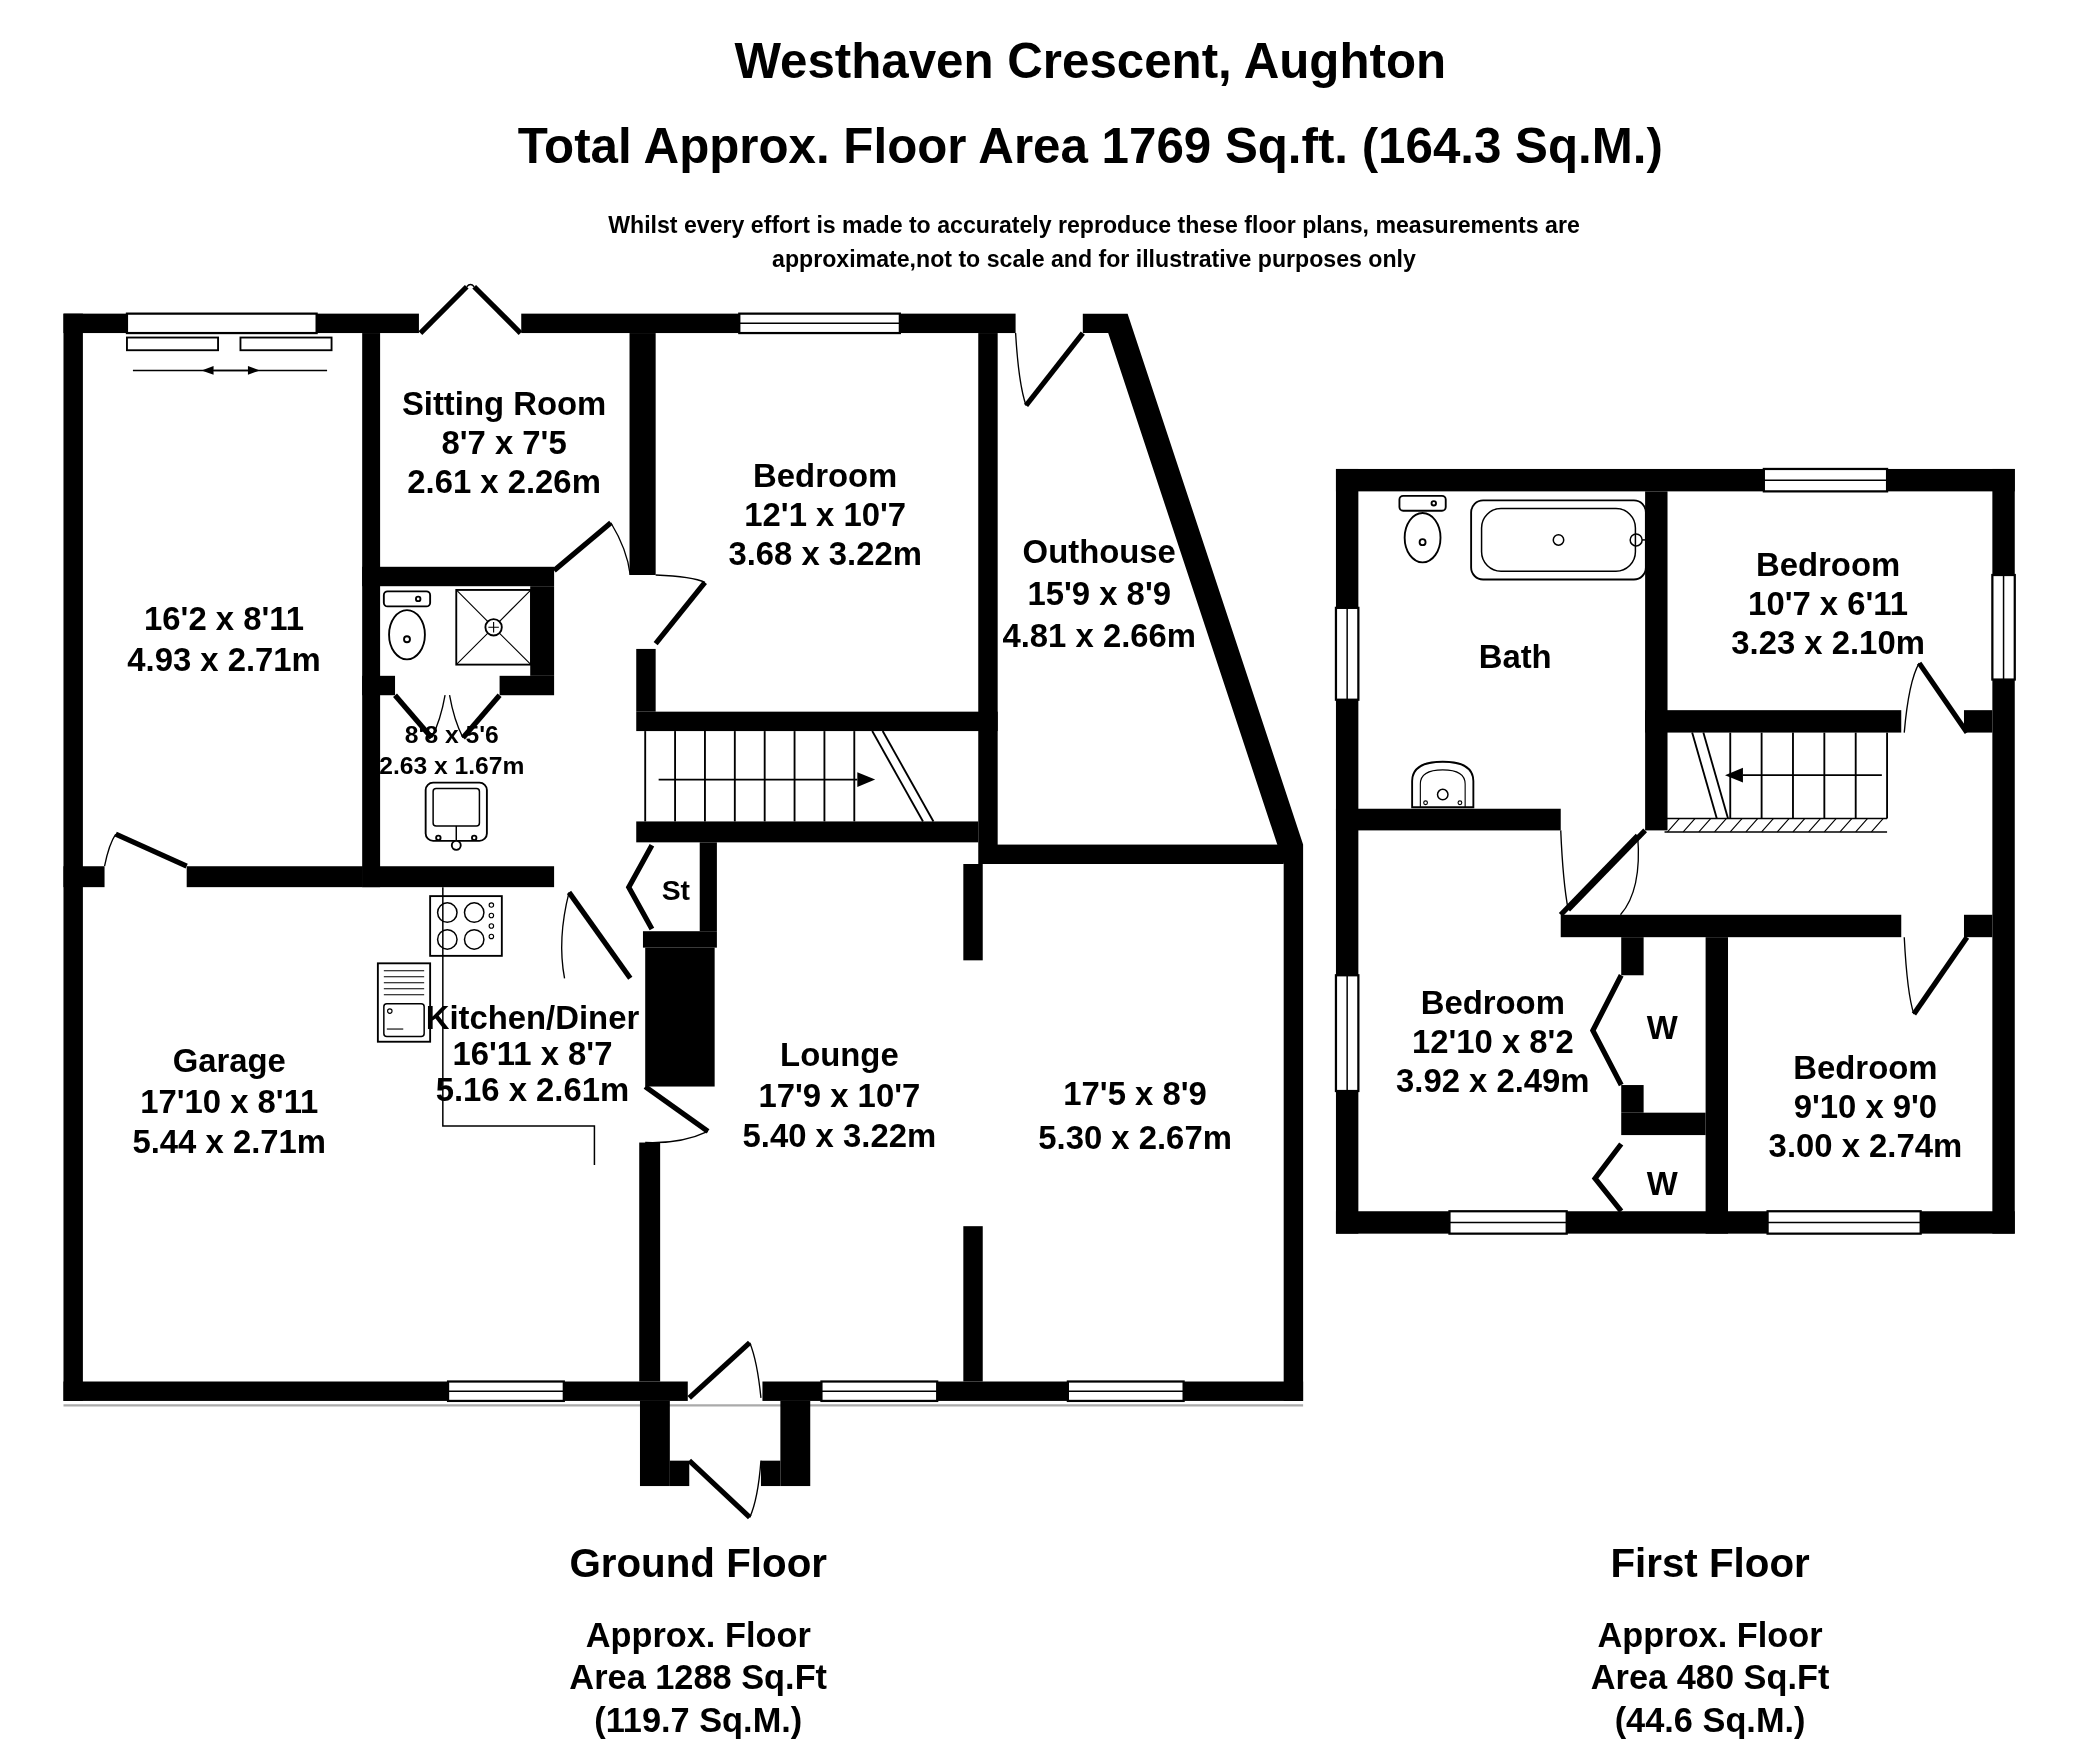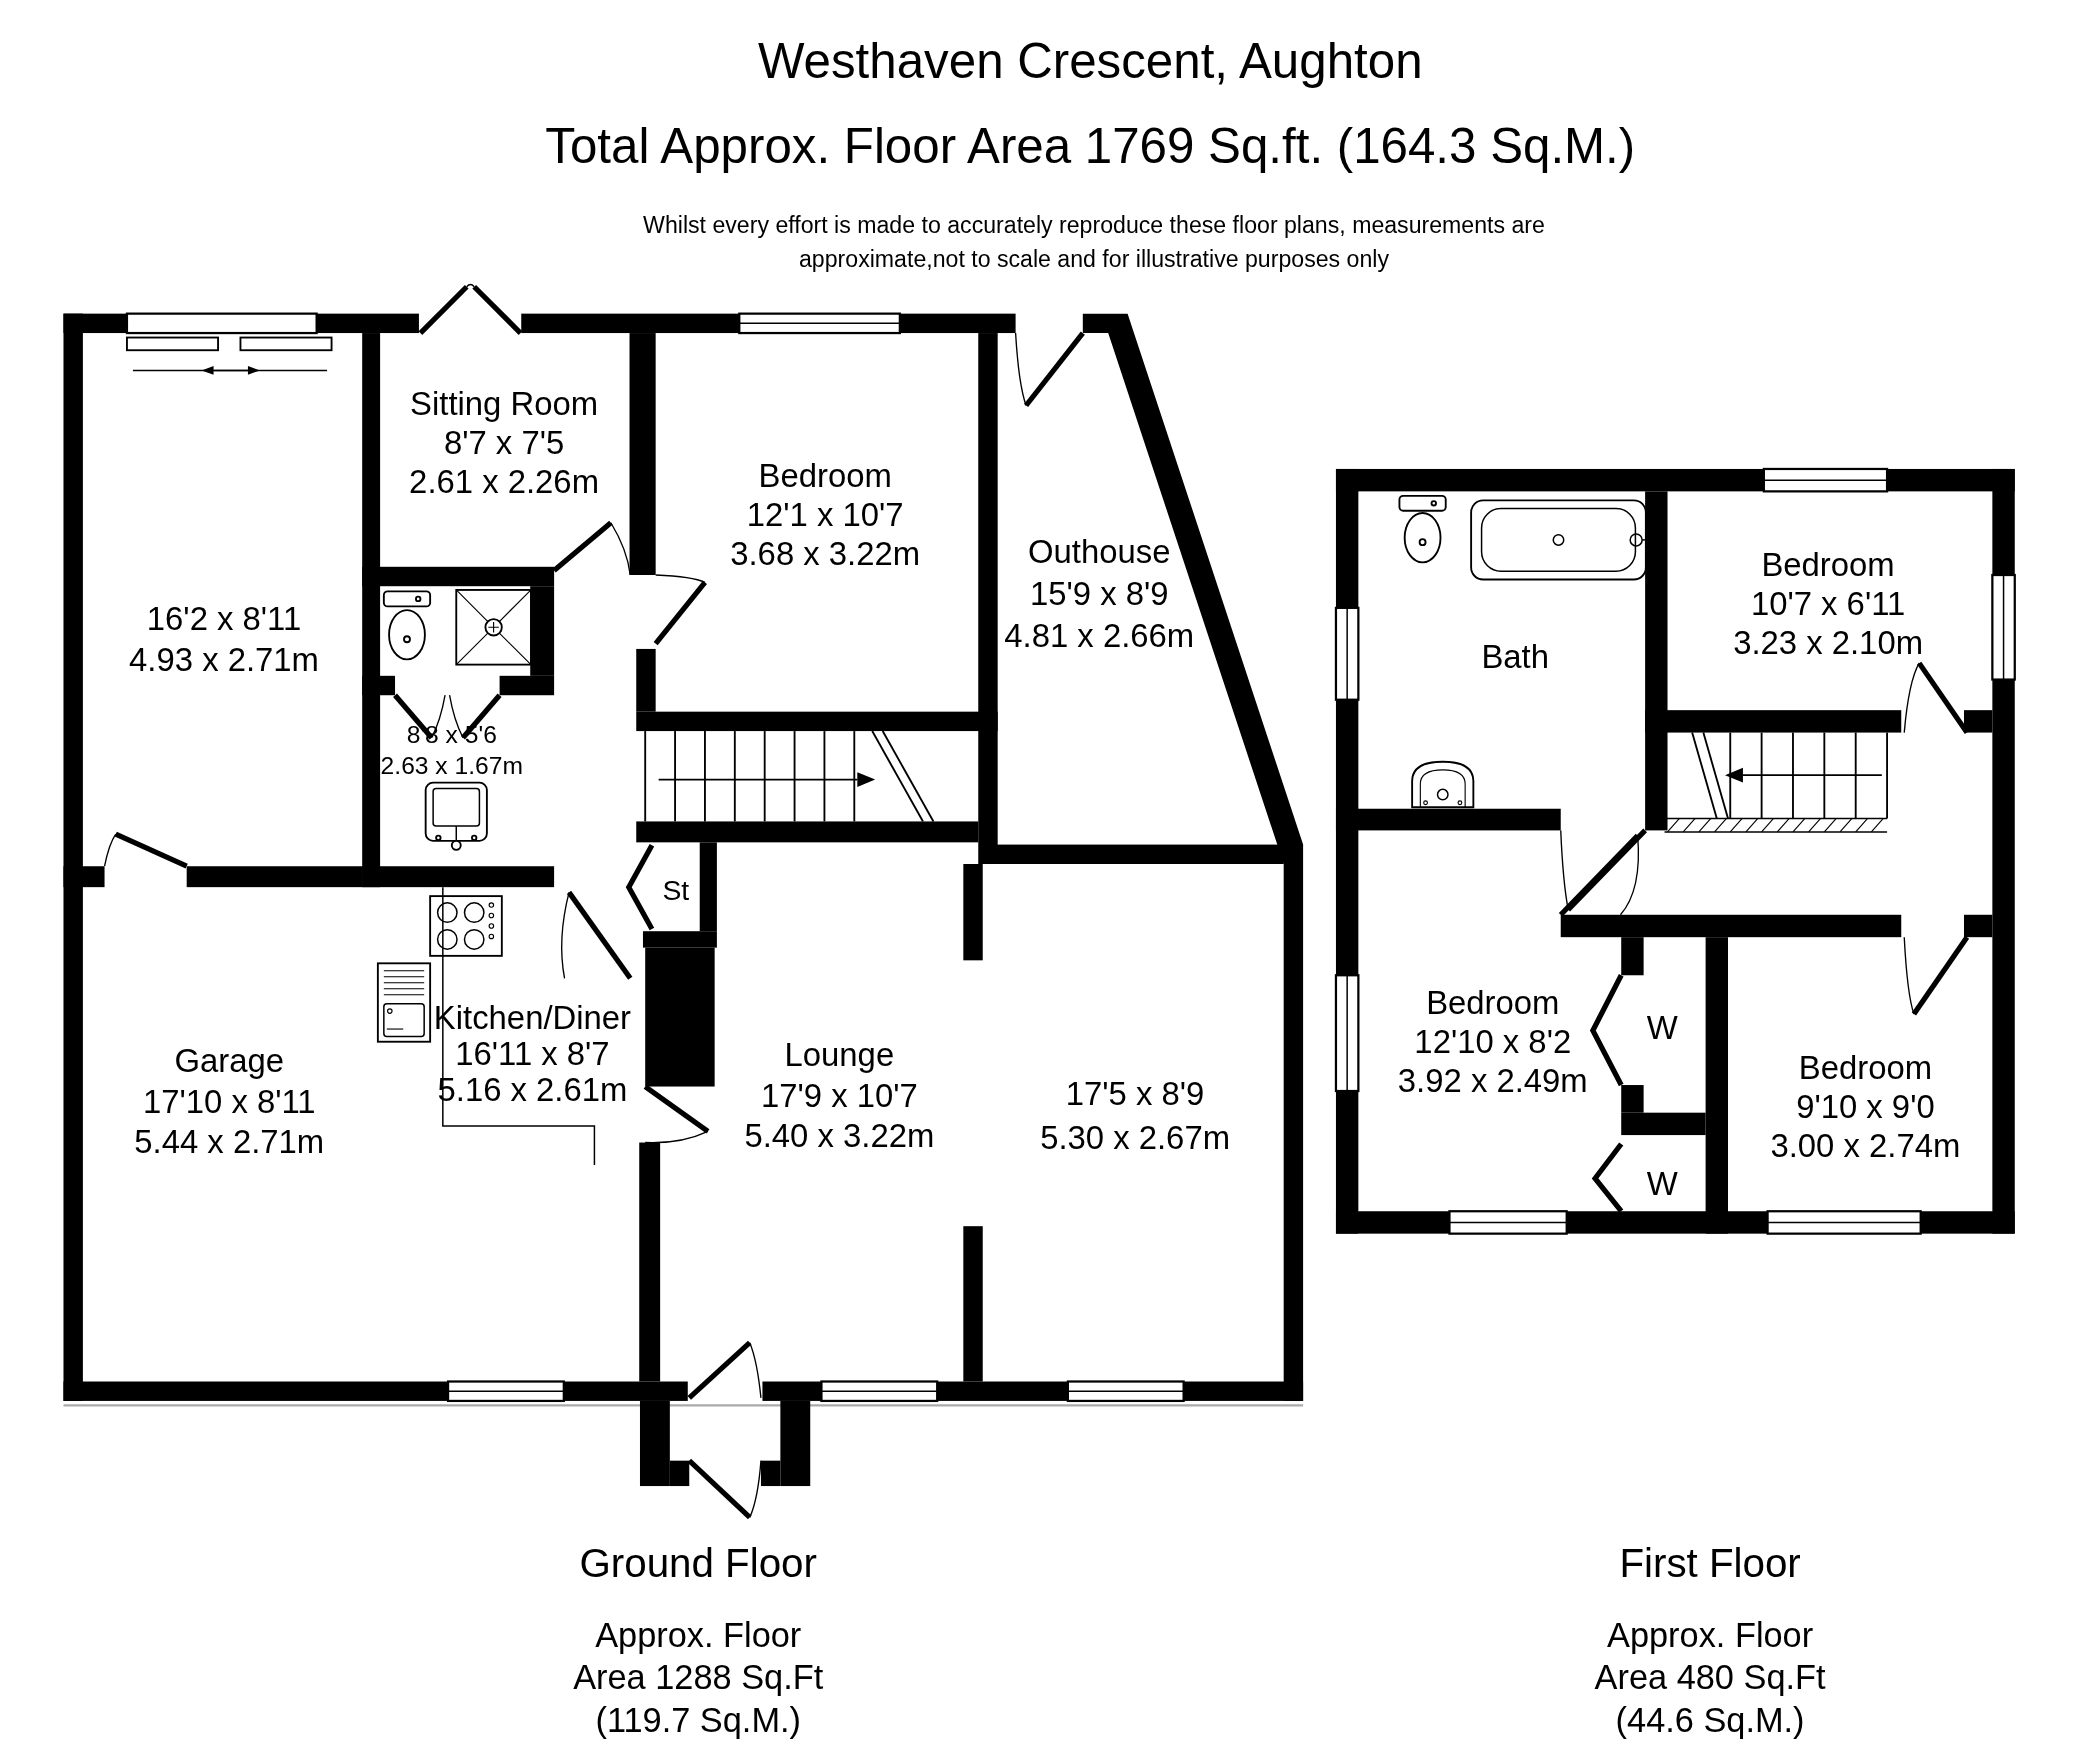--- a/index.html
+++ b/index.html
@@ -1,16 +1,16 @@
 <!DOCTYPE html>
 <html style="font-size:12px"><head>
 <meta charset="utf-8">
 <style>
   html,body{margin:0;padding:0;background:#ffffff;}
-  .page{width:100%;max-width:2077px;margin:0 auto;}
+  .page{width:100%;max-width:2077px;margin:0 auto;font-weight:bold;}
   svg{display:block;width:100%;height:auto;background:#ffffff;}
   text{font-family:"Liberation Sans",sans-serif;fill:#000000;}
   .t-title{font-size:66px;}
   .t-sub{font-size:66px;}
   .t-disc{font-size:31px;}
   .t-room{font-size:44px;}
   .t-small{font-size:33px;}
   .t-st{font-size:38px;}
   .t-floor{font-size:54px;}
   .t-area{font-size:46px;}

